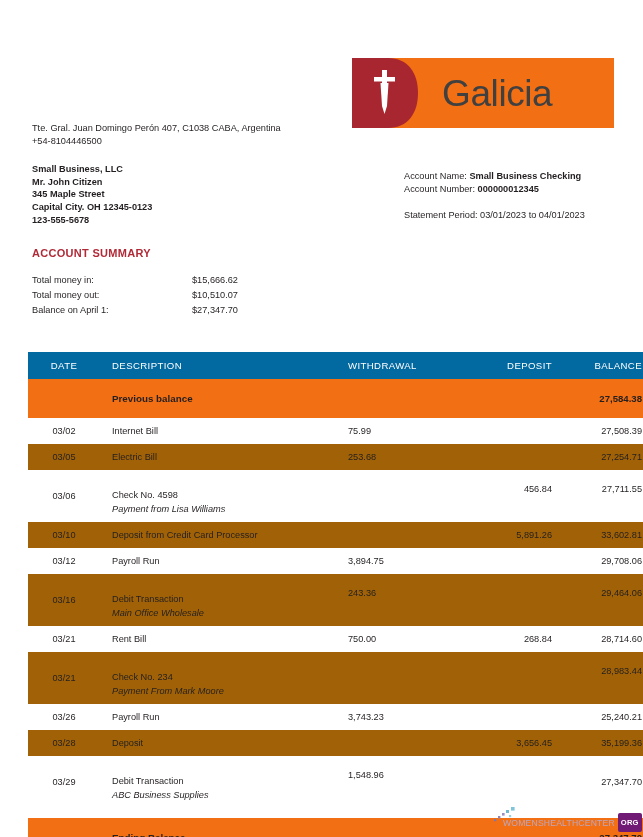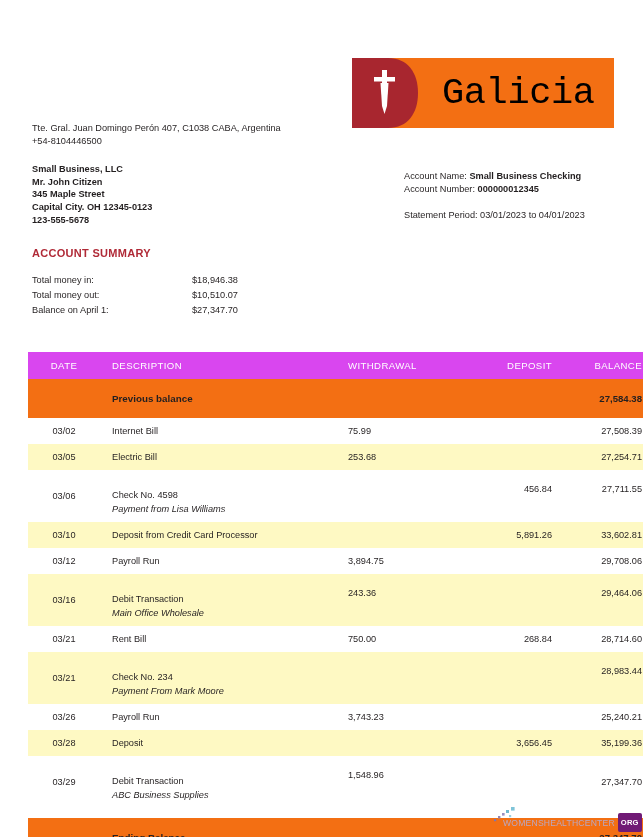--- a/index.html
+++ b/index.html
@@ -33,27 +33,27 @@
     overflow: hidden;
   }
   .logo-mark {
     width: 68px;
     height: 70px;
     position: relative;
     flex: 0 0 auto;
   }
   .logo-mark svg { display: block; }
   .logo-word {
-    color: #000000;
+    color: #404040;
     font-size: 37px;
     line-height: 37px;
     letter-spacing: -0.4px;
     font-weight: 400;
     margin-left: 22px;
-    font-family: Liberation Mono, monospace;
+    font-family: Liberation Sans, sans-serif;
   }
 
   
   .addr-block {
     position: absolute;
     left: 32px;
     top: 122px;
     font-size: 9.2px;
     line-height: 12.6px;
   }
@@ -107,38 +107,38 @@
     top: 352px;
     width: 588px;
     border-collapse: collapse;
     table-layout: fixed;
   }
   .txn-table th, .txn-table td {
     padding: 0;
     vertical-align: middle;
   }
   thead th {
-    background: #d946ef;
+    background: #0369a1;
     color: #ffffff;
     font-size: 9.6px;
     font-weight: 400;
     letter-spacing: 0.4px;
     height: 27px;
   }
   .c-date   { width: 72px;  text-align: center; }
   .c-desc   { width: 222px; text-align: left; padding-left: 12px !important; }
   .c-with   { width: 116px; text-align: left; padding-left: 14px !important; }
   .c-dep    { width: 88px;  text-align: right; }
   .c-bal    { width: 90px;  text-align: right; padding-right: 12px !important; }
 
   tbody tr td {
     font-size: 9.2px;
     color: #231f20;
   }
-  tr.band-row td { background: #fef9c3; }
+  tr.band-row td { background: #a16207; }
   tr.plain-row td { background: #ffffff; }
 
   tr.special td {
     background: #f36f13;
     font-weight: bold;
     height: 39px;
   }
   tr.special .c-desc { font-size: 9.8px; }
   tr.special .c-bal { font-size: 9.6px; }
 
@@ -229,21 +229,21 @@
     </div>
     <div class="acct-period">Statement Period: 03/01/2023 to 04/01/2023</div>
   </div>
 </div>
 
 <div class="summary">
   <div class="summary-title">ACCOUNT SUMMARY</div>
   <div id="summary-rows">
       <div class="summary-row">
         <div class="s-label">Total money in:</div>
-        <div class="s-val">$18,946.38</div>
+        <div class="s-val">$15,666.62</div>
       </div>
       <div class="summary-row">
         <div class="s-label">Total money out:</div>
         <div class="s-val">$10,510.07</div>
       </div>
       <div class="summary-row">
         <div class="s-label">Balance on April 1:</div>
         <div class="s-val">$27,347.70</div>
       </div>
     </div>

